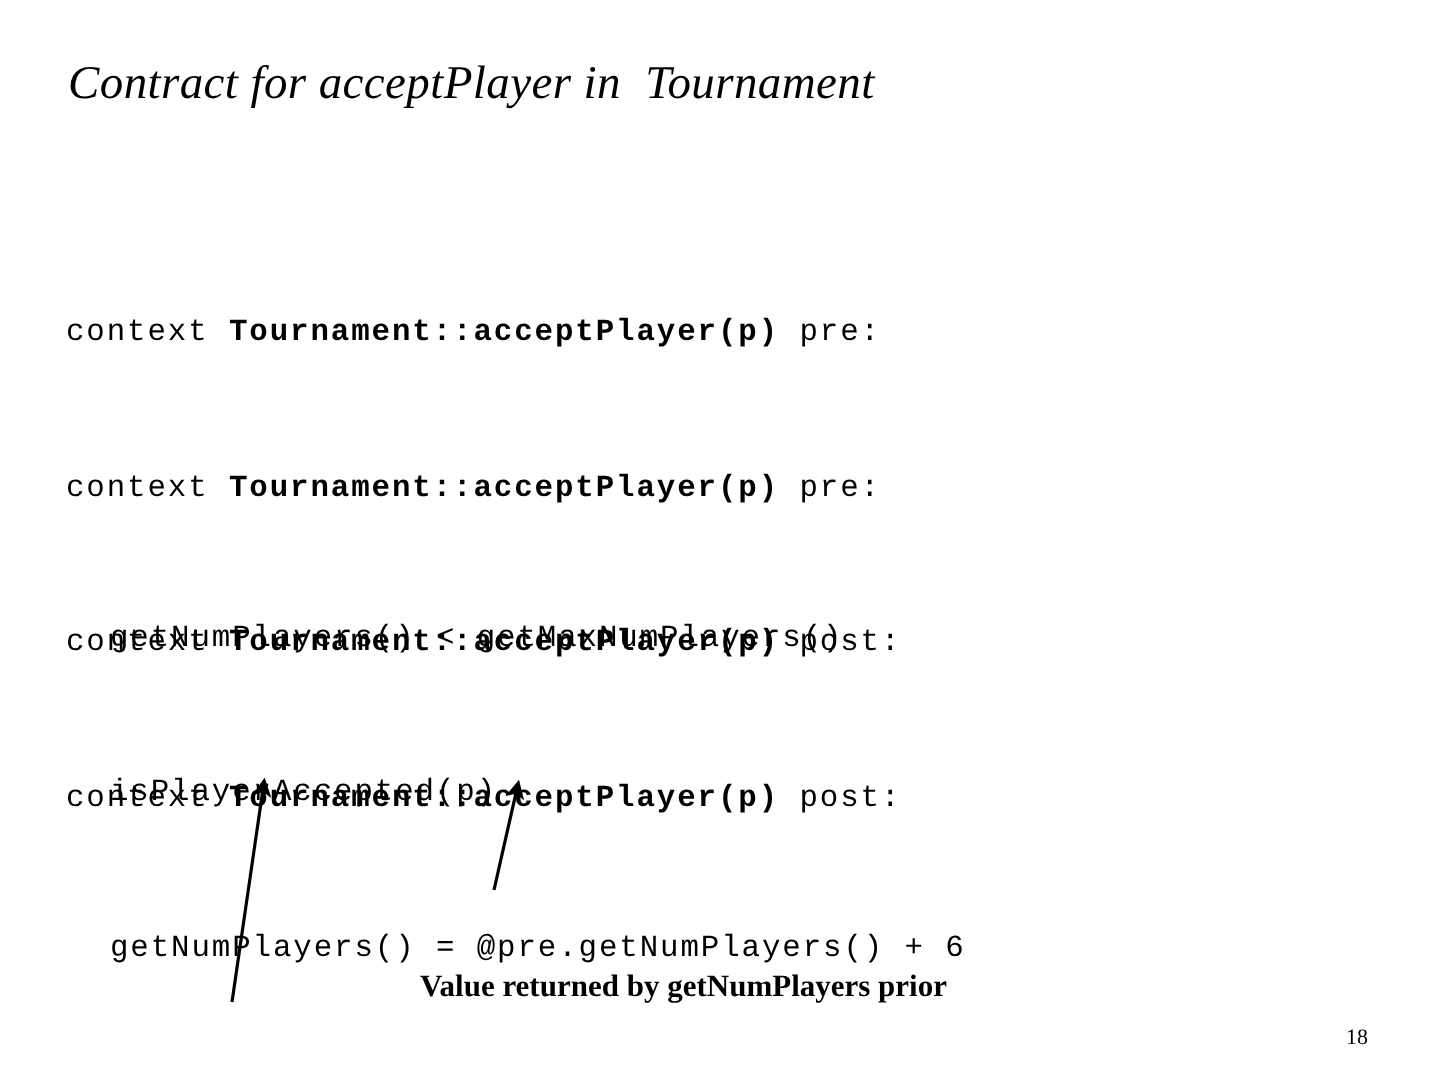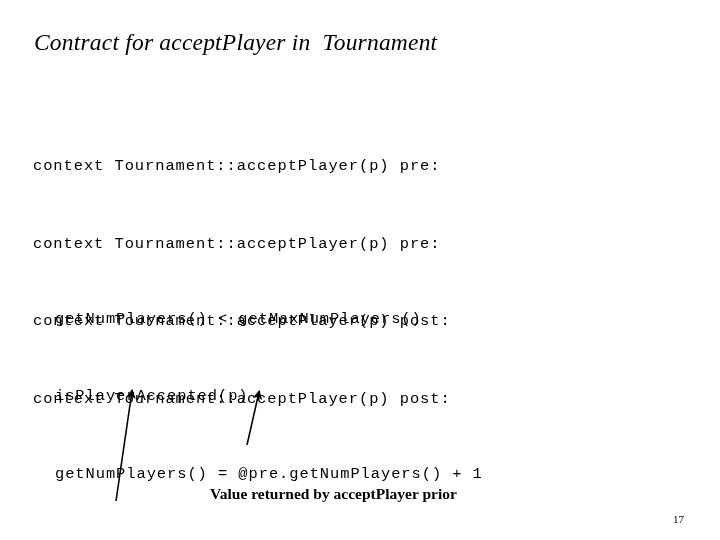--- a/index.html
+++ b/index.html
@@ -38,21 +38,21 @@
     left: 33px;
     font-family: "Liberation Mono", "DejaVu Sans Mono", monospace;
     font-size: 15.4px;
     line-height: 25px;
     letter-spacing: 0.95px;
     white-space: pre;
     color: #000000;
   }
   .ocl-line { white-space: pre; }
   .ocl-line .kw { font-weight: 400; }
-  .ocl-line .sig { font-weight: 400; text-align: center; }
+  .ocl-line .sig { font-weight: 700; text-align: center; }
   .ocl-indent { padding-left: 22px; }
 
   #block-0 { top: 104px; }
   #block-1 { top: 182px; }
   #block-2 { top: 259px; }
   #block-3 { top: 337px; }
 
   
   .annotation {
     position: absolute;
@@ -101,37 +101,37 @@
     <div class="ocl-line ocl-indent">getNumPlayers() &lt; getMaxNumPlayers()</div>
   </div>
 
   <div class="ocl-block" id="block-2">
     <div class="ocl-line"><span class="kw">context</span><span class="sig"> Tournament::acceptPlayer(p) </span><span class="kw">post:</span></div>
     <div class="ocl-line ocl-indent">isPlayerAccepted(p)</div>
   </div>
 
   <div class="ocl-block" id="block-3">
     <div class="ocl-line"><span class="kw">context</span><span class="sig"> Tournament::acceptPlayer(p) </span><span class="kw">post:</span></div>
-    <div class="ocl-line ocl-indent">getNumPlayers() = @pre.getNumPlayers() + 1</div>
+    <div class="ocl-line ocl-indent">getNumPlayers() = @pre.getNumPlayers() + 6</div>
   </div>
 
   <svg id="arrow-layer" width="720" height="540" viewBox="0 0 720 540">
     <defs>
       <marker id="head" markerWidth="6" markerHeight="6" refX="4.6" refY="3" orient="auto" markerUnits="strokeWidth">
         <path d="M0,0 L6,3 L0,6 L1.5,3 Z" fill="#000000"></path>
       </marker>
     </defs>
     <line x1="116" y1="501" x2="132" y2="391" stroke="#000000" stroke-width="1.6" marker-end="url(#head)"></line>
     <line x1="247" y1="445" x2="259" y2="392" stroke="#000000" stroke-width="1.6" marker-end="url(#head)"></line>
   </svg>
 
   <div class="annotation" id="annotation-pre">
-    <div>Value returned by acceptPlayer prior</div>
+    <div>Value returned by getNumPlayers prior</div>
     
   </div>
 
   <div class="annotation" id="annotation-post">
     <div>Value returned by getNumPlayers after  acceptPlayer(p)</div>
   </div>
 
-  <div class="page-number">17</div>
+  <div class="page-number">18</div>
 
 </div>
 
 </body></html>

